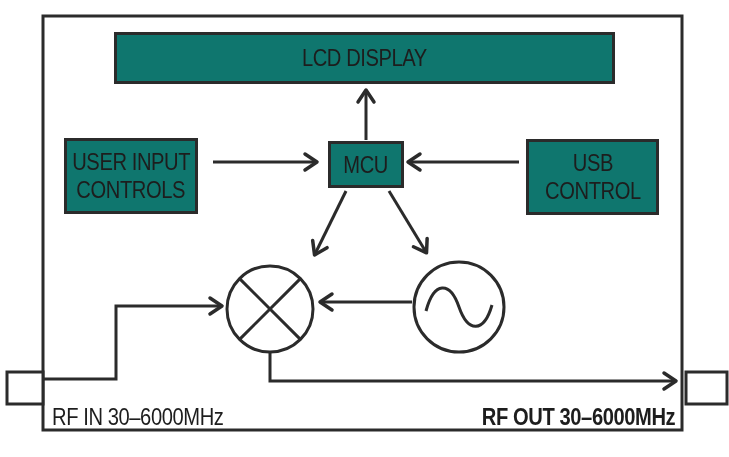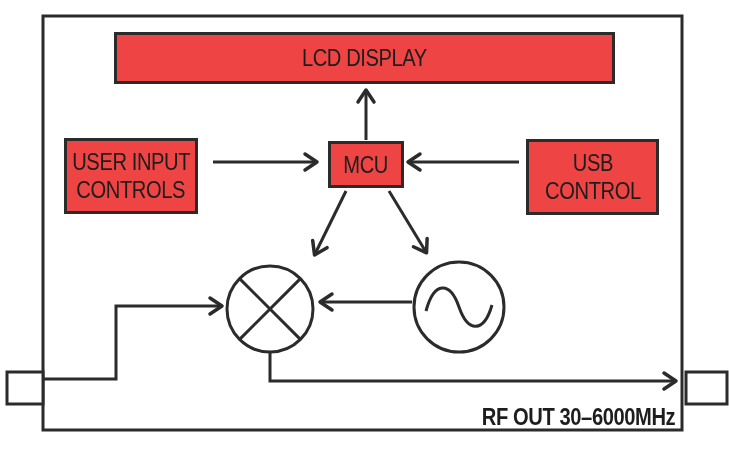--- a/index.html
+++ b/index.html
@@ -18,21 +18,21 @@
     overflow: hidden;
   }
   .stage svg { position: absolute; left: 0; top: 0; }
   .ln   { fill: none; stroke: var(--line); stroke-width: 3; }
   .head { fill: none; stroke: var(--line); stroke-width: 3.5; stroke-linecap: round; stroke-linejoin: round; }
   .fillw { fill: #ffffff; stroke: var(--line); stroke-width: 3; }
   .box {
     position: absolute;
     box-sizing: border-box;
     border: 3px solid var(--line);
-    background: #ef4444;
+    background: #0f766e;
     display: flex;
     flex-direction: column;
     align-items: center;
     justify-content: center;
     text-align: center;
   }
   .lbl {
     display: inline-block;
     font-size: 24px;
     line-height: 28px;
@@ -98,18 +98,21 @@
   <div class="box" style="left:64px; top:138px; width:134px; height:76px;">
     <span class="lbl">USER INPUT</span>
     <span class="lbl">CONTROLS</span>
   </div>
 
   <div class="box" style="left:526px; top:139px; width:133px; height:76px;">
     <span class="lbl">USB</span>
     <span class="lbl">CONTROL</span>
   </div>
 
+  <div class="port-label" style="left:52px; top:403px;">
+    <span class="lbl">RF IN 30–6000MHz</span>
+  </div>
 
   <div class="port-label right" style="right:54px; top:403px;">
     <span class="lbl">RF OUT 30–6000MHz</span>
   </div>
 
 </div>
 
 </body></html>

